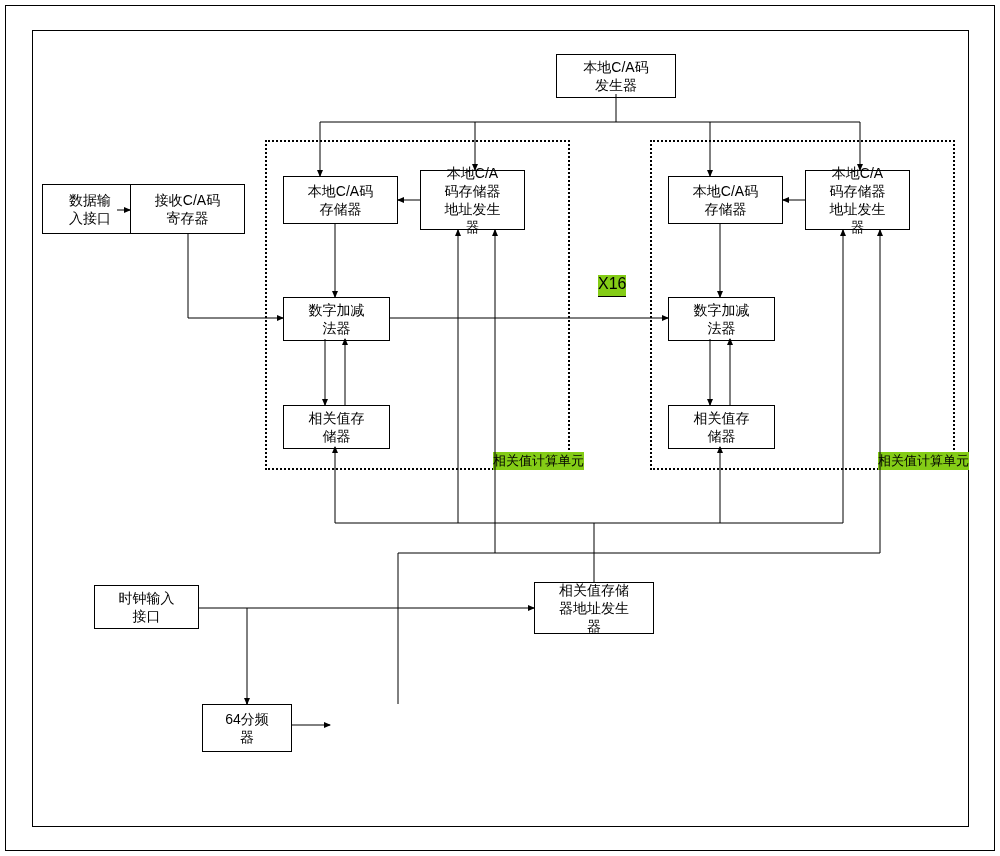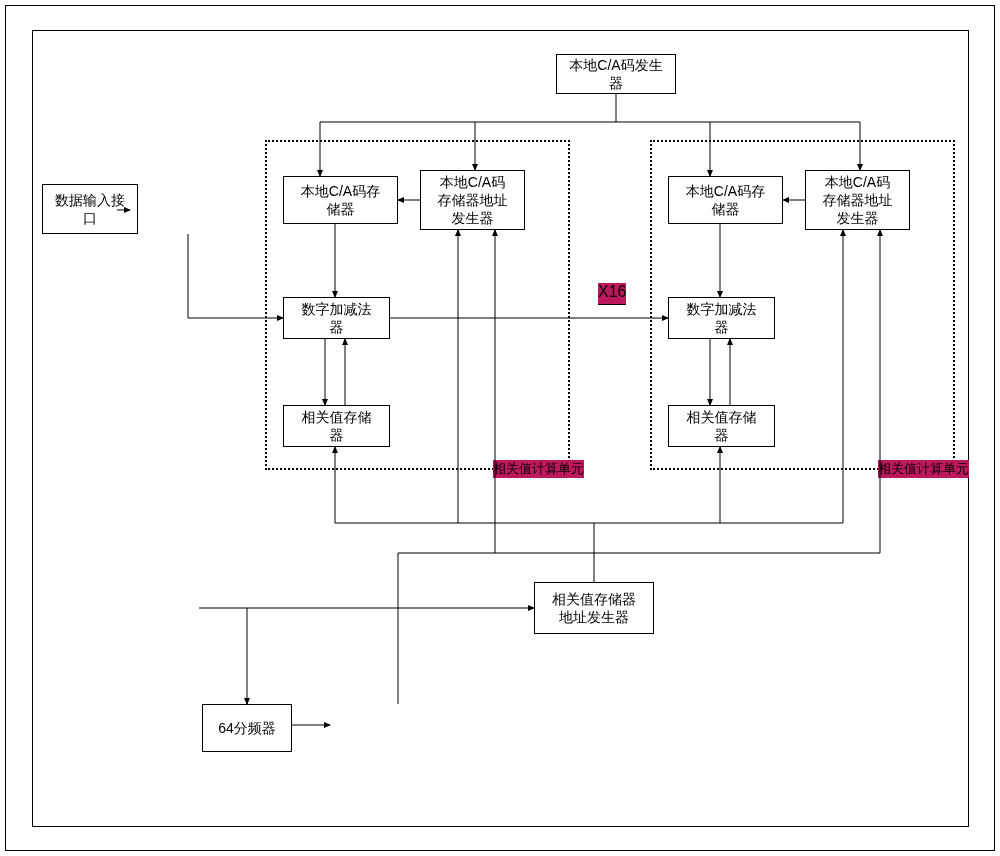--- a/index.html
+++ b/index.html
@@ -21,33 +21,32 @@
   .box {
     position: absolute;
     border: 1px solid #000;
     background: #fff;
     font-size: 14px;
     line-height: 1.3;
     display: flex;
     align-items: center;
     justify-content: center;
     text-align: center;
-    padding: 12px;
+    padding: 21px;
     box-sizing: border-box;
   }
   .dotted {
     position: absolute;
     border: 2px dotted #000;
     box-sizing: border-box;
   }
   .label {
     position: absolute;
     font-size: 13px;
-    background: #be185d;
-    margin-top: 8px;
+    background: #84cc16;
   }
   svg.wires {
     position: absolute;
     left: 0; top: 0;
     width: 1000px; height: 856px;
     pointer-events: none;
   }
   svg .ln { stroke: #000; stroke-width: 1; fill: none; }
   svg .ah { fill: #000; }
 </style>
@@ -55,37 +54,39 @@
 <body>
 
 <div class="canvas">
 
   <div class="frame" style="left:5px; top:5px; width:988px; height:844px;"></div>
   <div class="frame" style="left:32px; top:30px; width:935px; height:795px;"></div>
 
   <div class="box" style="left:556px; top:54px; width:120px; height:40px;">本地C/A码发生器</div>
 
   <div class="box" style="left:42px; top:184px; width:96px; height:50px;">数据输入接口</div>
+  <div class="box" style="left:130px; top:184px; width:115px; height:50px;">接收C/A码寄存器</div>
 
   <div class="dotted" style="left:265px; top:140px; width:305px; height:330px;"></div>
   <div class="box" style="left:283px; top:176px; width:115px; height:48px;">本地C/A码存储器</div>
   <div class="box" style="left:420px; top:170px; width:105px; height:60px;">本地C/A码存储器地址发生器</div>
   <div class="box" style="left:283px; top:297px; width:107px; height:42px;">数字加减法器</div>
   <div class="box" style="left:283px; top:405px; width:107px; height:42px;">相关值存储器</div>
   <div class="label" style="left:493px; top:452px;">相关值计算单元</div>
 
   <div class="label" style="left:598px; top:275px; font-size:16px; border-bottom:1px solid #000; padding-bottom:3px;">X16</div>
 
   <div class="dotted" style="left:650px; top:140px; width:305px; height:330px;"></div>
   <div class="box" style="left:668px; top:176px; width:115px; height:48px;">本地C/A码存储器</div>
   <div class="box" style="left:805px; top:170px; width:105px; height:60px;">本地C/A码存储器地址发生器</div>
   <div class="box" style="left:668px; top:297px; width:107px; height:42px;">数字加减法器</div>
   <div class="box" style="left:668px; top:405px; width:107px; height:42px;">相关值存储器</div>
   <div class="label" style="left:878px; top:452px;">相关值计算单元</div>
 
+  <div class="box" style="left:94px; top:585px; width:105px; height:44px;">时钟输入接口</div>
   <div class="box" style="left:534px; top:582px; width:120px; height:52px;">相关值存储器地址发生器</div>
   <div class="box" style="left:202px; top:704px; width:90px; height:48px;">64分频器</div>
 
   <svg class="wires">
     <defs>
       <marker id="arrow" markerWidth="8" markerHeight="8" refX="6" refY="3" orient="auto">
         <path class="ah" d="M0,0 L7,3 L0,6 Z"></path>
       </marker>
     </defs>
 

